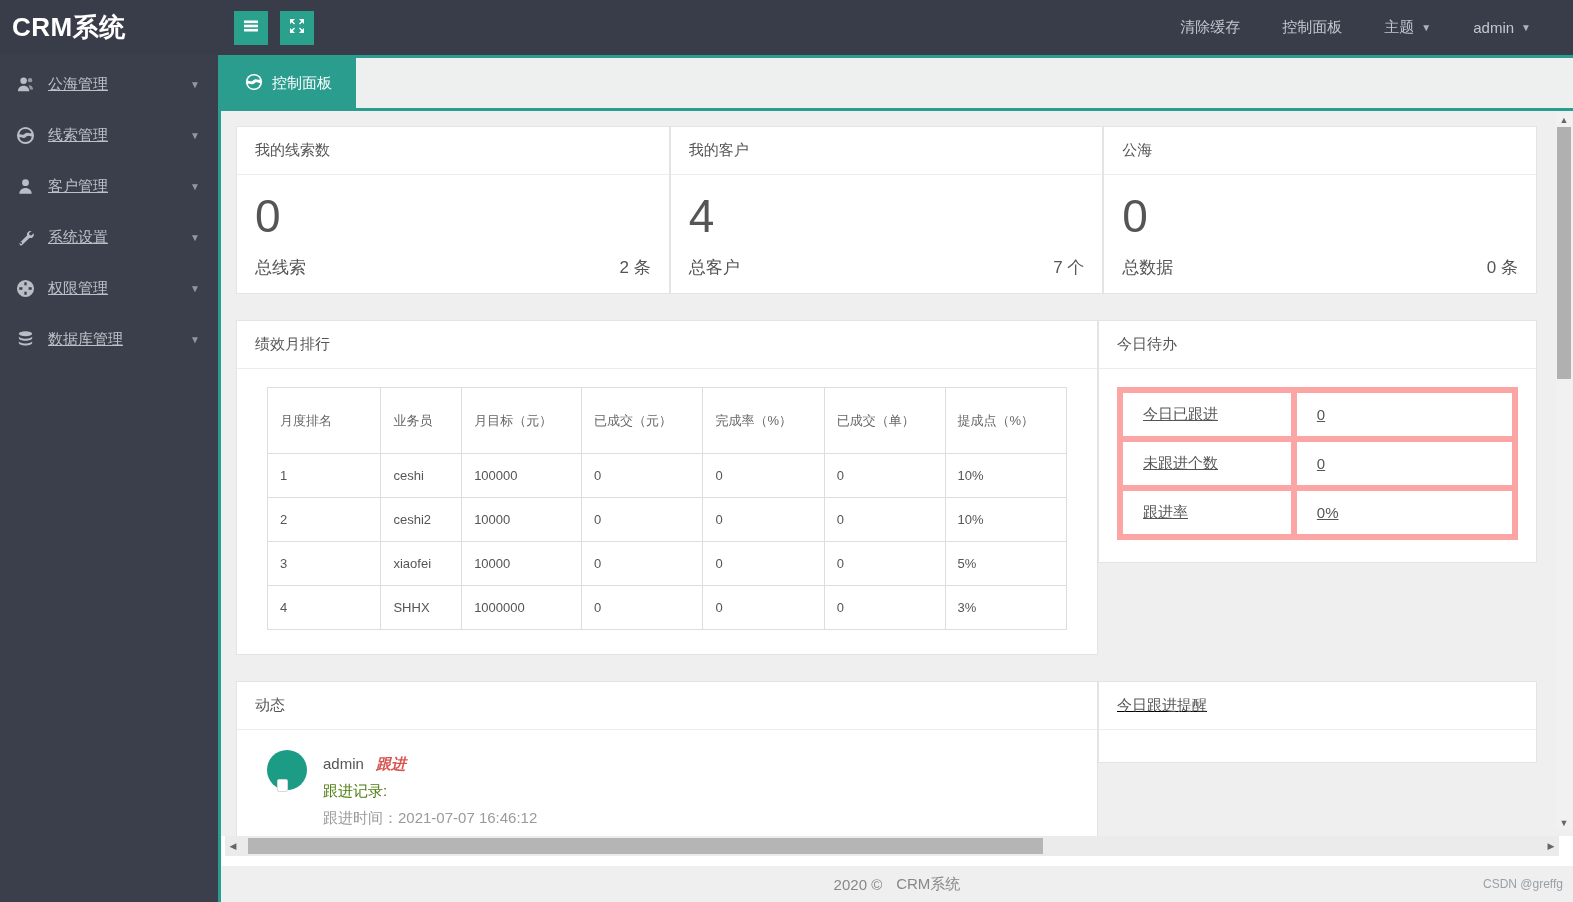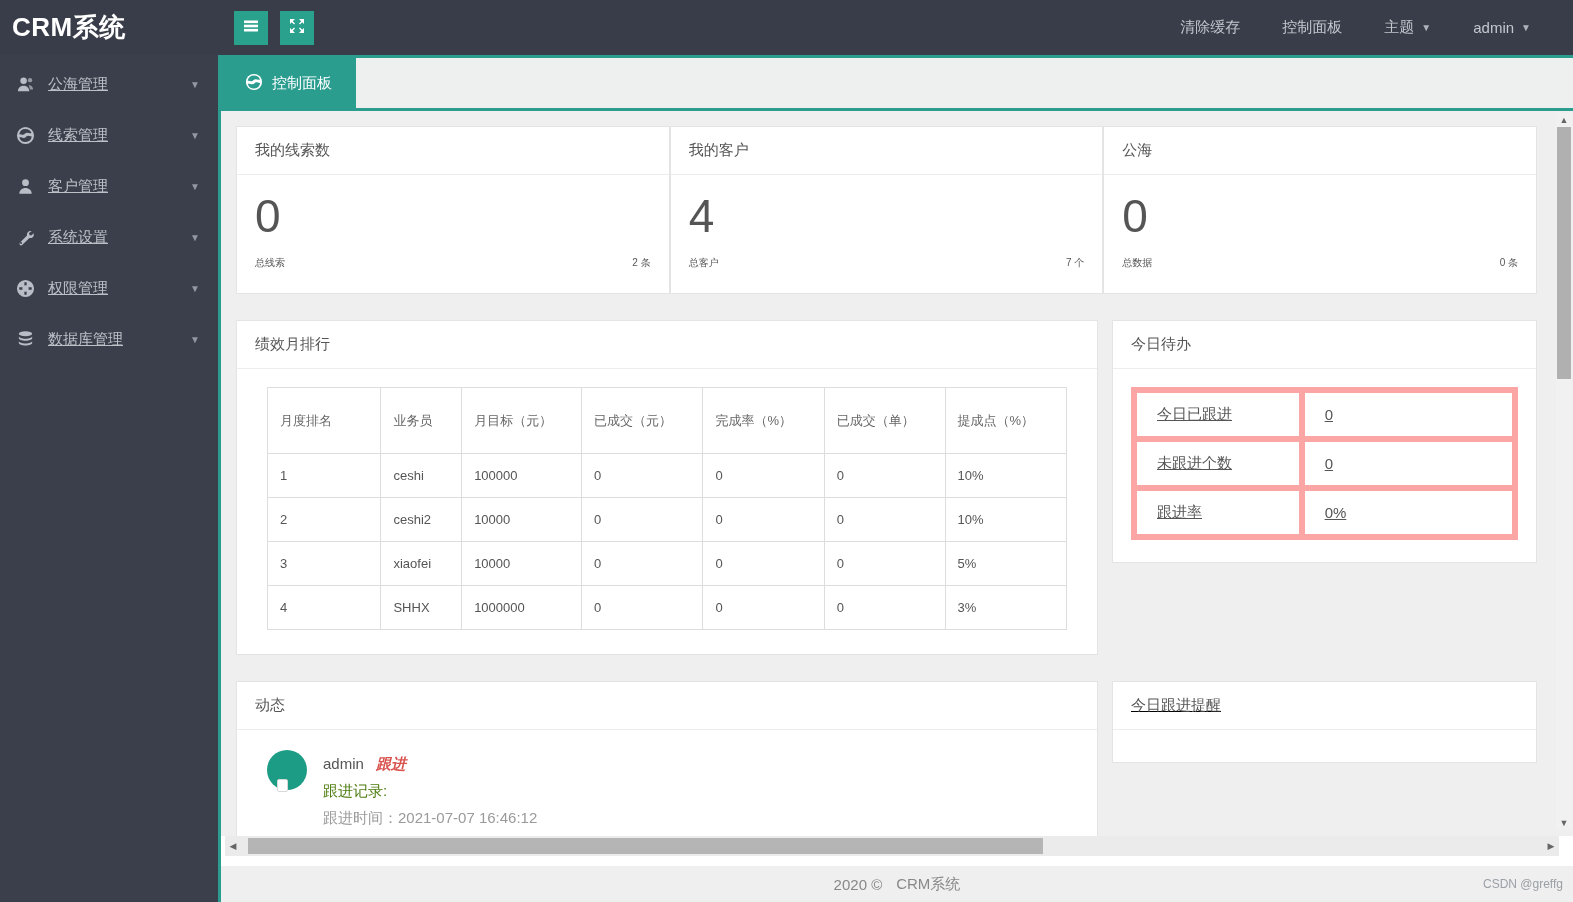--- a/index.html
+++ b/index.html
@@ -31,23 +31,23 @@
   .tab-active svg { width:18px; height:18px; }
 
   .content { position:absolute; left:0; top:56px; width:1352px; height:725px; background:#efefef; padding:15px 36px 0 15px; overflow:hidden; }
 
   .card { background:#fff; border:1px solid #e4e4e4; }
   .card-header { padding:14px 18px; font-size:15px; color:#555; border-bottom:1px solid #ededed; }
 
   .stat-row { display:flex; gap:0; margin-bottom:26px; }
   .stat-card { flex:1; height:168px; }
   .stat-value { font-size:46px; color:#555; padding:16px 18px 4px; line-height:1.1; font-weight:400; }
-  .stat-foot { display:flex; justify-content:space-between; padding:10px 18px 16px; font-size:10px; color:#555; }
-
-  .mid-row, .bot-row { display:flex; gap:14px; align-items:flex-start; }
+  .stat-foot { display:flex; justify-content:space-between; padding:10px 18px 16px; font-size:17px; color:#555; }
+
+  .mid-row, .bot-row { display:flex; align-items:flex-start; }
   .mid-row { margin-bottom:26px; }
   .perf-card { width:862px; }
   .perf-body { padding:18px 30px 24px; }
   table.perf { width:100%; border-collapse:collapse; font-size:13px; color:#555; }
   table.perf th, table.perf td { border:1px solid #ddd; text-align:left; padding:10px 12px; font-weight:400; }
   table.perf th { color:#666; line-height:1.5; height:66px; }
   table.perf td { height:44px; }
   .c0{width:14.2%}.c1{width:10.1%}.c2{width:15%}.c3{width:15.2%}.c4{width:15.2%}.c5{width:15.1%}.c6{width:15.2%}
 
   .todo-card { flex:1; }

